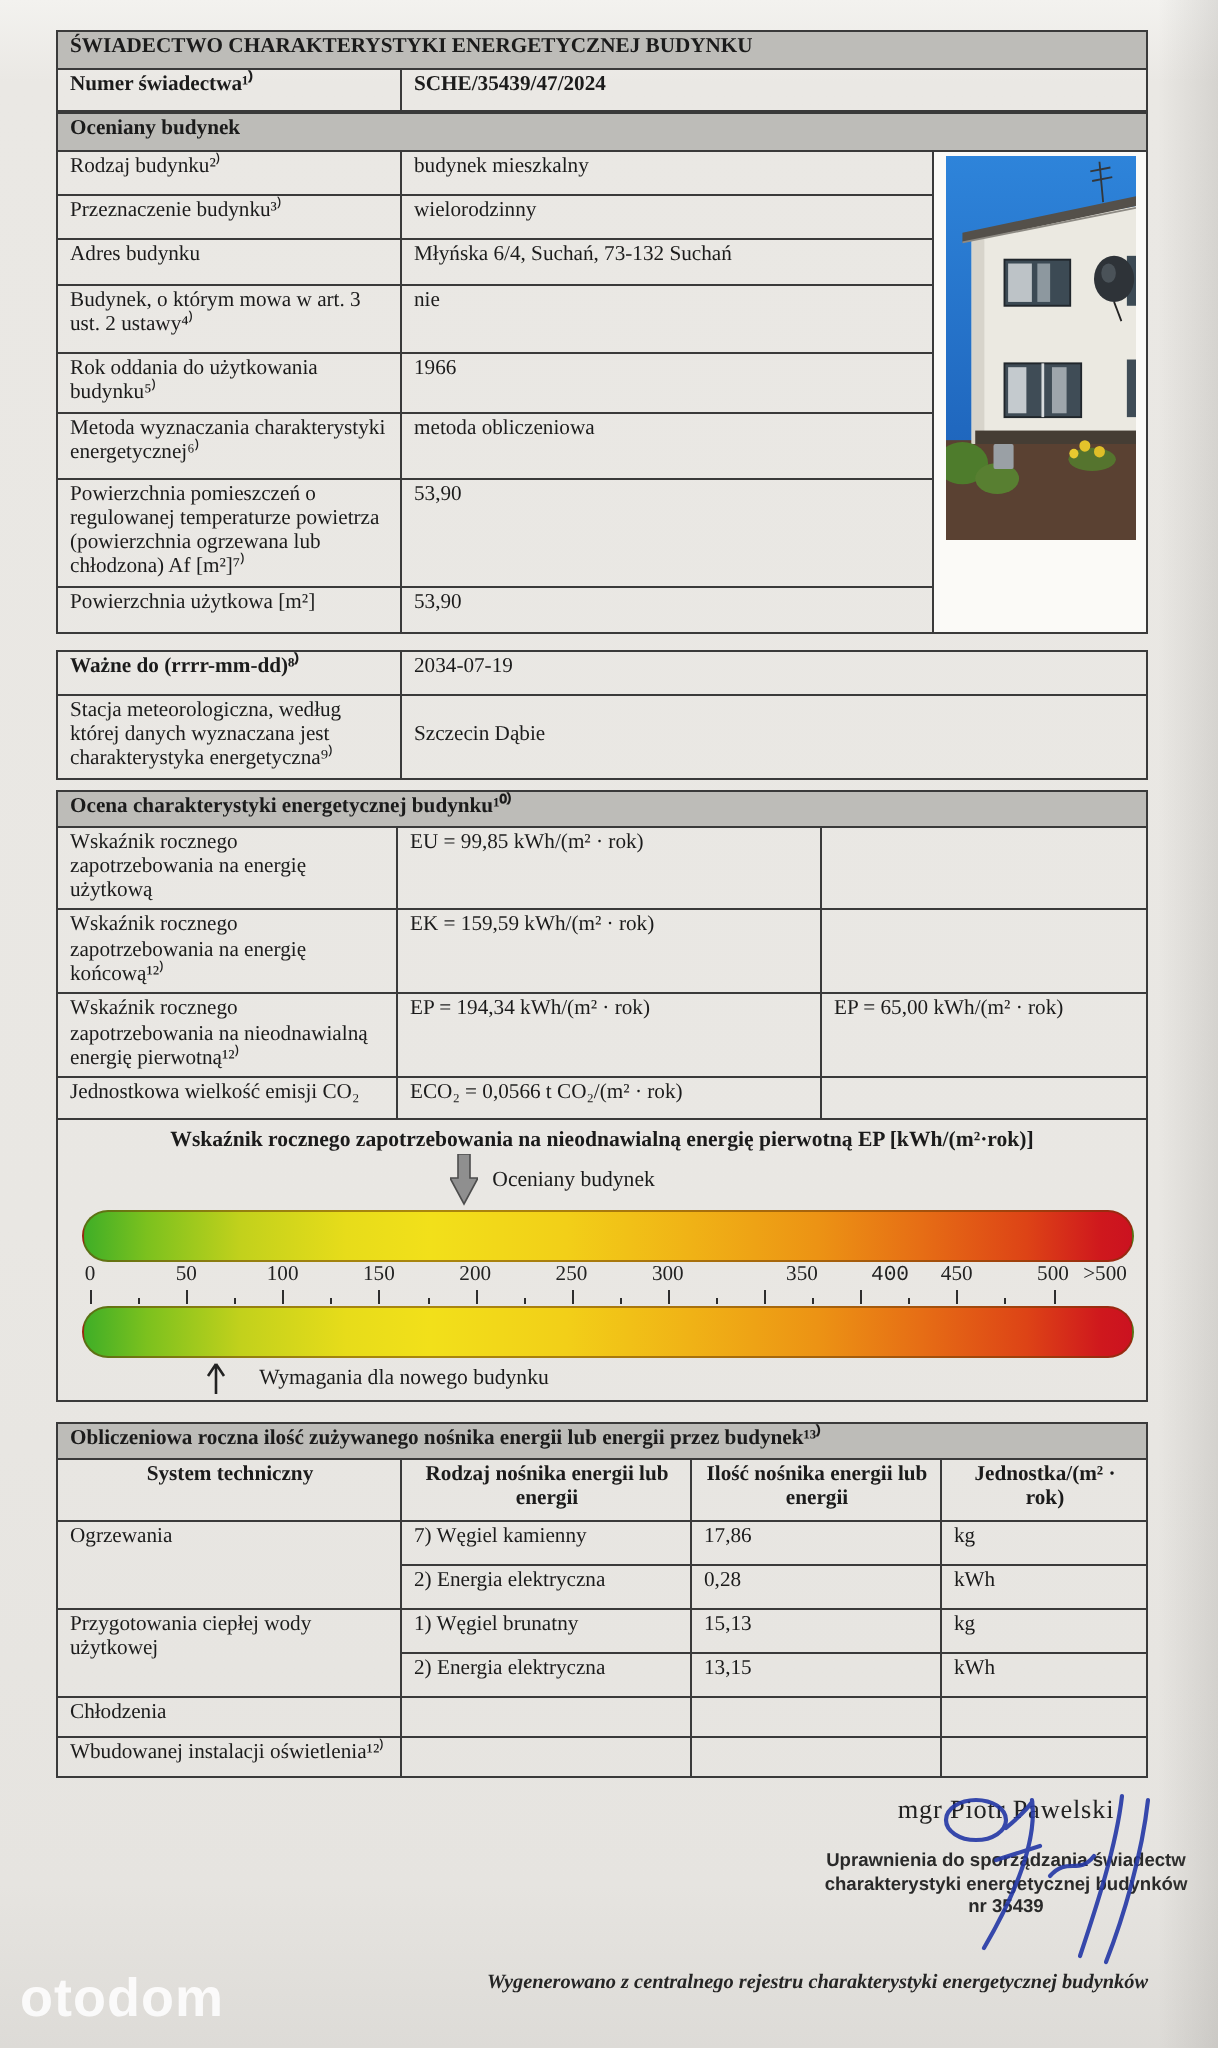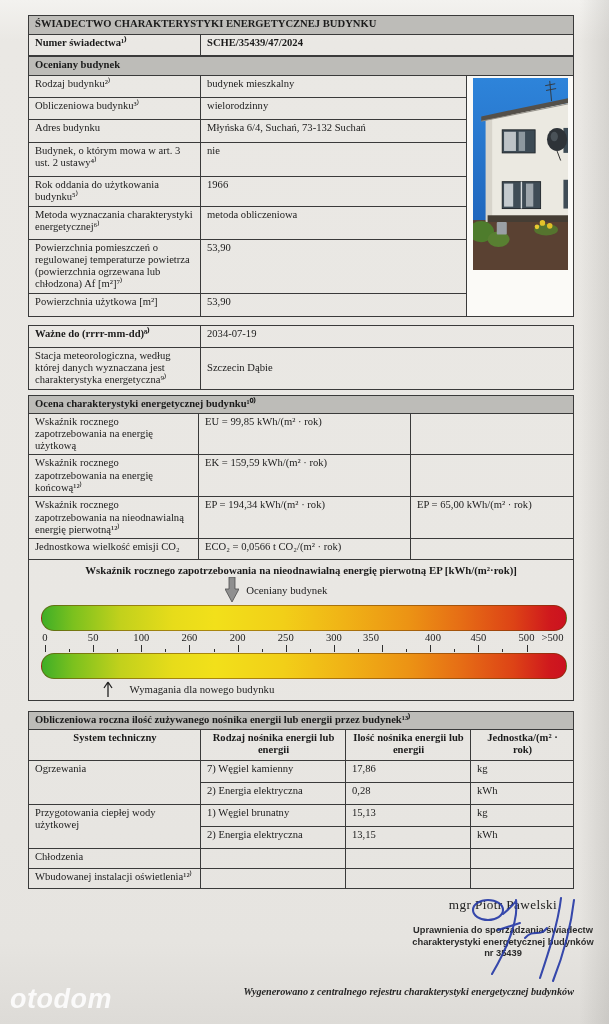--- a/index.html
+++ b/index.html
@@ -48,21 +48,21 @@
 
   
   .signBlock { position:absolute; left:408px; top:897px; width:190px; text-align:center; }
   .signName { font-size:13.2px; color:#222; letter-spacing:.4px; white-space:nowrap; }
   .signCred { margin-top:12px; font-family:"Liberation Sans", sans-serif; font-size:9.3px; font-weight:bold; color:#2a2a2a; line-height:1.25; }
   .signSvg { position:absolute; left:440px; top:880px; pointer-events:none; }
 
   .footerLine { position:absolute; left:28px; top:986px; width:546px; text-align:right;
     font-style:italic; font-weight:bold; font-size:10.2px; color:#252525; }
   .watermark { position:absolute; left:10px; top:984px; font-family:"Liberation Sans", sans-serif;
-    font-weight:bold; font-size:27px; color:rgba(255,255,255,.85); letter-spacing:.5px;font-style:italic; }
+    font-weight:bold; font-size:27px; color:rgba(255,255,255,.85); letter-spacing:.5px; }
 </style>
 </head>
 <body>
 
 <div class="page">
   <div class="content">
 
     <table class="tbl">
       <colgroup>
           <col style="width:172px">
@@ -126,21 +126,21 @@
             <ellipse cx="28" cy="168" rx="12" ry="8" fill="#587f31"></ellipse>
             <rect x="26" y="150" width="11" height="13" rx="1" fill="#9aa0a5"></rect>
             <ellipse cx="80" cy="158" rx="13" ry="6" fill="#55742e"></ellipse>
             <circle cx="76" cy="151" r="3" fill="#e3c32b"></circle>
             <circle cx="84" cy="154" r="3" fill="#dfbe28"></circle>
             <circle cx="70" cy="155" r="2.5" fill="#e8ca30"></circle>
           </svg>
         </td>
       </tr>
       <tr style="height:22px">
-        <td class="lab">Obliczeniowa budynku³⁾</td>
+        <td class="lab">Przeznaczenie budynku³⁾</td>
         <td>wielorodzinny</td>
       </tr>
       <tr style="height:23px">
         <td class="lab">Adres budynku</td>
         <td>Młyńska 6/4, Suchań, 73-132 Suchań</td>
       </tr>
       <tr style="height:34px">
         <td class="lab">Budynek, o którym mowa w art. 3 ust. 2 ustawy⁴⁾</td>
         <td>nie</td>
       </tr>
@@ -221,36 +221,36 @@
           <div class="scaleRow">
                 <span class="tickLabel" style="left: 16px;">0</span>
                 <i class="tick major" style="left: 16px;"></i>
                 <i class="tick minor" style="left: 40.075px;"></i>
                 <span class="tickLabel" style="left: 64.15px;">50</span>
                 <i class="tick major" style="left: 64.15px;"></i>
                 <i class="tick minor" style="left: 88.225px;"></i>
                 <span class="tickLabel" style="left: 112.3px;">100</span>
                 <i class="tick major" style="left: 112.3px;"></i>
                 <i class="tick minor" style="left: 136.375px;"></i>
-                <span class="tickLabel" style="left: 160.45px;">260</span>
+                <span class="tickLabel" style="left: 160.45px;">150</span>
                 <i class="tick major" style="left: 160.45px;"></i>
                 <i class="tick minor" style="left: 184.525px;"></i>
                 <span class="tickLabel" style="left: 208.6px;">200</span>
                 <i class="tick major" style="left: 208.6px;"></i>
                 <i class="tick minor" style="left: 232.675px;"></i>
                 <span class="tickLabel" style="left: 256.75px;">250</span>
                 <i class="tick major" style="left: 256.75px;"></i>
                 <i class="tick minor" style="left: 280.825px;"></i>
                 <span class="tickLabel" style="left: 304.9px;">300</span>
                 <i class="tick major" style="left: 304.9px;"></i>
                 <i class="tick minor" style="left: 328.975px;"></i>
-                <span class="tickLabel" style="left: 342px; text-align: right;">350</span>
+                <span class="tickLabel" style="left: 372px; text-align: right;">350</span>
                 <i class="tick major" style="left: 353.05px;"></i>
                 <i class="tick minor" style="left: 377.125px;"></i>
-                <span class="tickLabel" style="left: 404px;">400</span>
+                <span class="tickLabel" style="left: 416px; font-family: Liberation Mono, monospace;">400</span>
                 <i class="tick major" style="left: 401.2px;"></i>
                 <i class="tick minor" style="left: 425.275px;"></i>
                 <span class="tickLabel" style="left: 449.35px;">450</span>
                 <i class="tick major" style="left: 449.35px;"></i>
                 <i class="tick minor" style="left: 473.425px;"></i>
                 <span class="tickLabel" style="left: 497.5px; text-align: right;">500</span>
                 <i class="tick major" style="left: 497.5px;"></i>
                 <span class="tickLabel" style="left: 523.5px;">&gt;500</span>
               </div>
           <div class="bar barBottom"></div>

